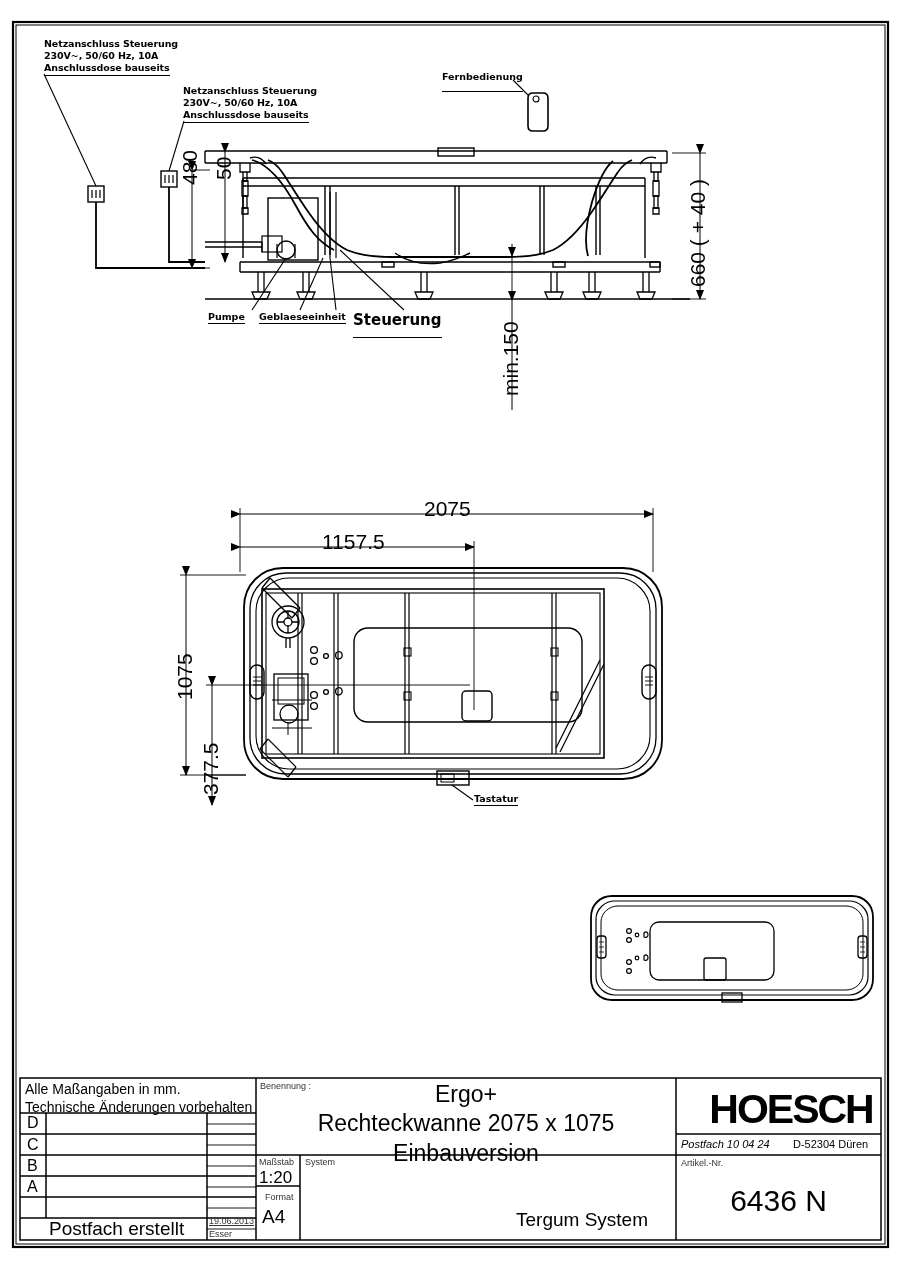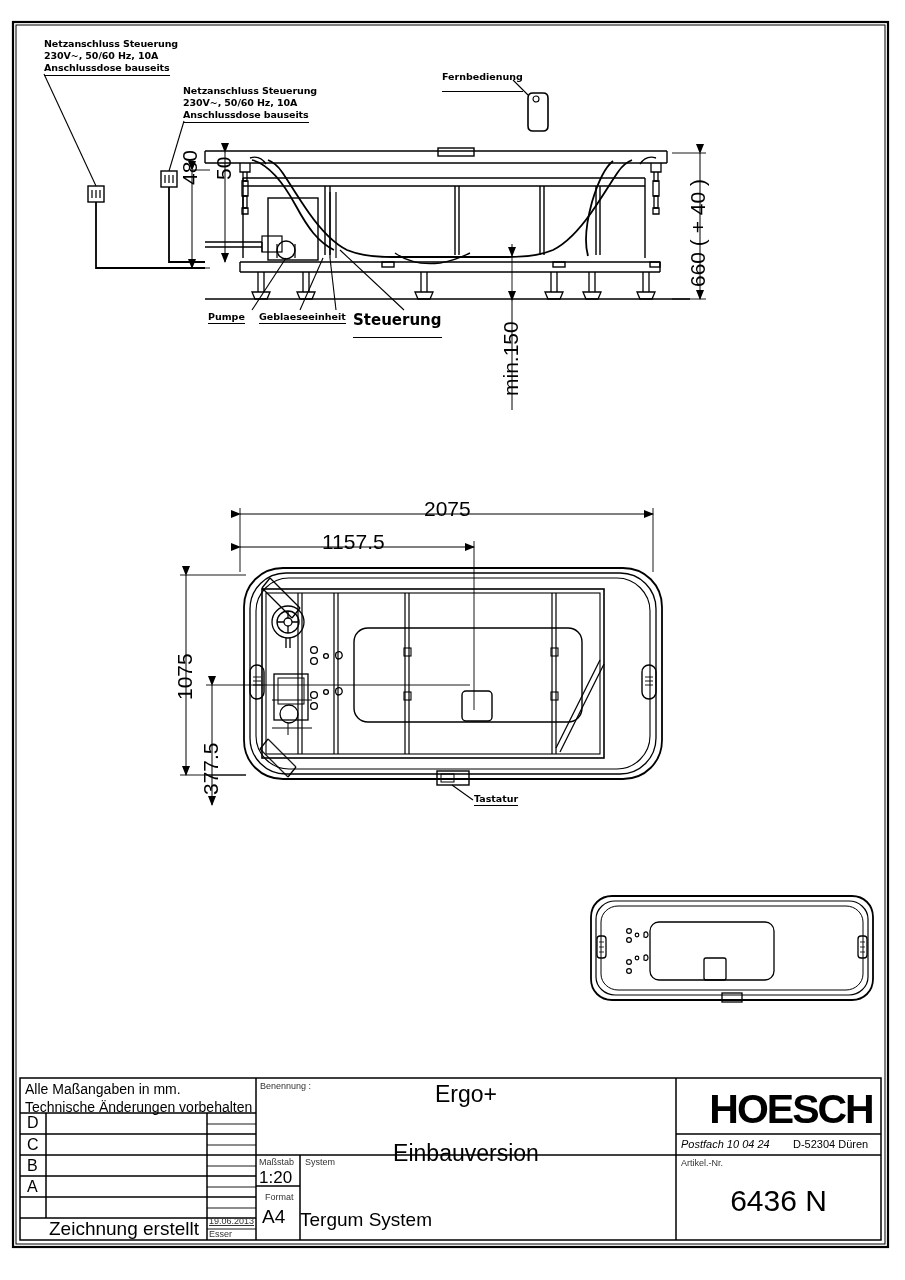--- a/index.html
+++ b/index.html
@@ -401,35 +401,36 @@
             white-space:nowrap;">377.5</div>
 
 <div style="position:absolute;left:25px;top:1081px;font-size:14px;">Alle Maßangaben in mm.</div>
 <div style="position:absolute;left:25px;top:1099px;font-size:14px;">Technische Änderungen vorbehalten</div>
 
 <div style="position:absolute;left:27px;top:1114px;font-size:16px;">D</div>
 <div style="position:absolute;left:27px;top:1136px;font-size:16px;">C</div>
 <div style="position:absolute;left:27px;top:1157px;font-size:16px;">B</div>
 <div style="position:absolute;left:27px;top:1178px;font-size:16px;">A</div>
 
-<div style="position:absolute;left:49px;top:1218px;font-size:19px;">Zeichnung erstellt</div>
+<div style="position:absolute;left:49px;top:1218px;font-size:19px;">Postfach erstellt</div>
 <div style="position:absolute;left:209px;top:1216px;font-size:9px;color:#333;text-decoration:underline;">19.06.2013</div>
 <div style="position:absolute;left:209px;top:1229px;font-size:9px;color:#333;">Esser</div>
 
 <div style="position:absolute;left:260px;top:1081px;font-size:9px;color:#333;">Benennung :</div>
 <div style="position:absolute;left:256px;width:420px;top:1081px;font-size:23px;text-align:center;">Ergo+</div>
+<div style="position:absolute;left:256px;width:420px;top:1110px;font-size:23px;text-align:center;">Rechteckwanne 2075 x 1075</div>
 <div style="position:absolute;left:256px;width:420px;top:1140px;font-size:23px;text-align:center;">Einbauversion</div>
 
 <div style="position:absolute;left:259px;top:1157px;font-size:9px;color:#333;">Maßstab</div>
 <div style="position:absolute;left:259px;top:1168px;font-size:17px;">1:20</div>
 <div style="position:absolute;left:265px;top:1192px;font-size:9px;color:#333;">Format</div>
 <div style="position:absolute;left:262px;top:1206px;font-size:19px;">A4</div>
 
 <div style="position:absolute;left:305px;top:1157px;font-size:9px;color:#333;">System</div>
-<div style="position:absolute;left:300px;width:348px;top:1209px;font-size:19px;text-align:left;">Tergum System</div>
+<div style="position:absolute;left:300px;width:348px;top:1209px;font-size:19px;text-align:right;">Tergum System</div>
 
 <div style="position:absolute;left:676px;width:230px;top:1089px;font-size:41px;font-weight:bold;
             text-align:center;letter-spacing:-2px;line-height:41px;">HOESCH</div>
 <div style="position:absolute;left:681px;top:1138px;font-size:11px;font-style:italic;">Postfach 10 04 24</div>
 <div style="position:absolute;left:793px;top:1138px;font-size:11px;">D-52304 Düren</div>
 
 <div style="position:absolute;left:681px;top:1158px;font-size:9px;color:#333;">Artikel.-Nr.</div>
 <div style="position:absolute;left:676px;width:205px;top:1184px;font-size:30px;text-align:center;">6436 N</div>
 
 </div>

